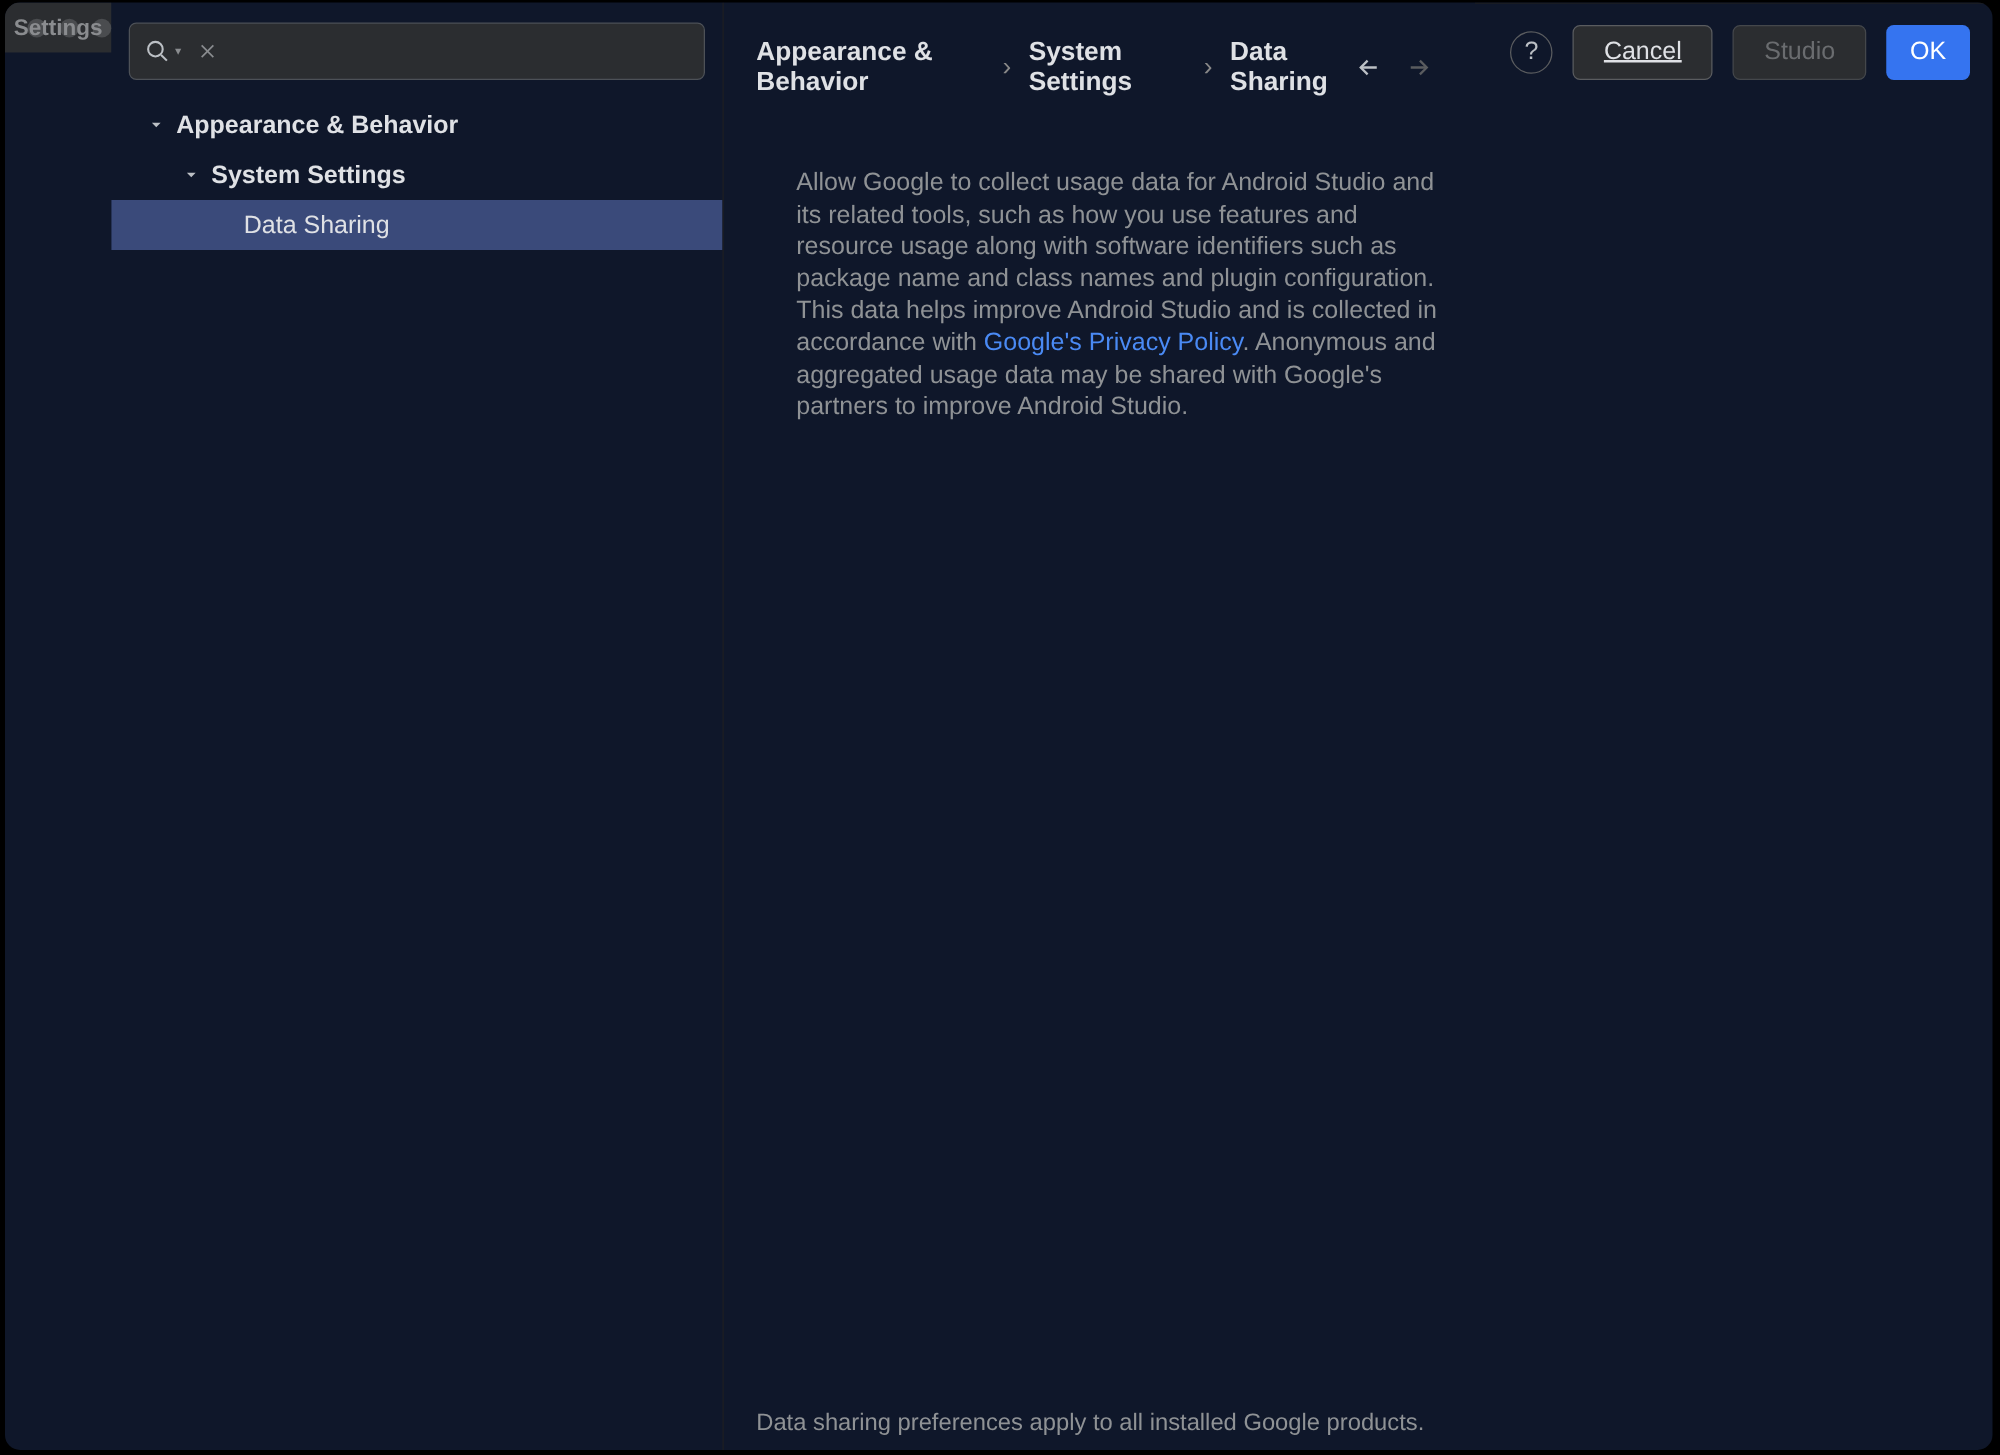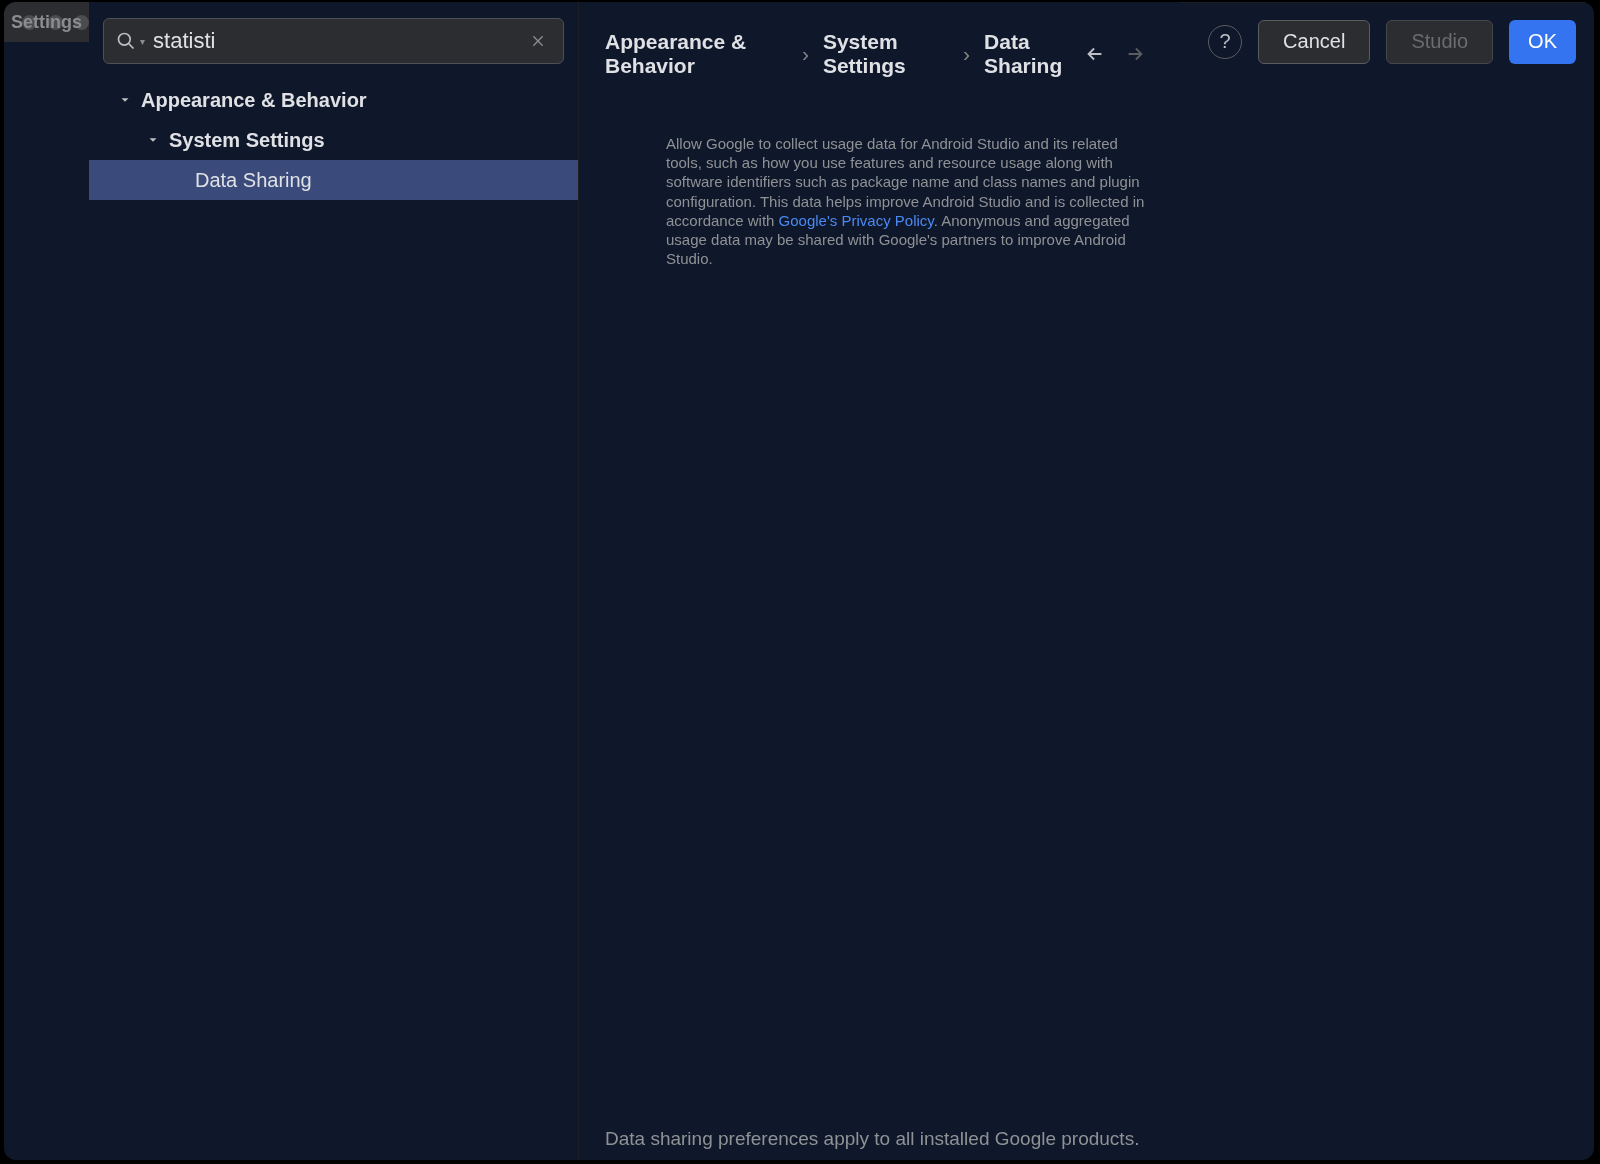--- a/index.html
+++ b/index.html
@@ -181,23 +181,23 @@
     margin-top: 2px;
     cursor: pointer;
   }
   .checkbox svg { width: 17px; height: 17px; stroke: #fff; stroke-width: 3; fill: none; }
   .setting-label {
     font-size: 21px;
     color: #dfe1e5;
   }
   .setting-desc {
     margin-top: 10px;
-    margin-left: 61px;
+    margin-left: 32px;
     max-width: 650px;
-    font-size: 15px;
+    font-size: 20px;
     line-height: 1.28;
     color: #8f9295;
   }
   .setting-desc a { color: #4a8af4; text-decoration: none; }
   .footnote {
     margin-top: auto;
     padding-top: 20px;
     font-size: 19px;
     color: #8f9295;
   }
@@ -226,20 +226,21 @@
     border-radius: 6px;
     font-size: 20px;
     display: flex; align-items: center; justify-content: center;
     cursor: pointer;
     margin-left: 16px;
   }
   .btn-secondary {
     border: 1.5px solid #5a5c5f;
     background: #2b2d30;
     color: #dfe1e5;
+    text-decoration: underline;
   }
   .btn-disabled {
     border: 1.5px solid #44474b;
     background: #2b2d30;
     color: #6a6c6f;
     cursor: default;
   }
   .btn-primary {
     background: #3574f0;
     color: #fff;
@@ -266,21 +267,20 @@
     <div class="sidebar">
       <div class="search-wrap">
         <div class="search-box">
           <span class="search-icon">
             <svg viewBox="0 0 24 24" fill="none" stroke="currentColor" stroke-width="2">
                 <circle cx="10" cy="10" r="7"></circle>
                 <line x1="21" y1="21" x2="15.5" y2="15.5"></line>
               </svg>
           </span>
           <span class="search-caret">▾</span>
-          <input class="search-input" value="statisti" style="">
           <span class="search-clear">
             <svg viewBox="0 0 24 24" width="16" height="16" stroke="currentColor" stroke-width="2">
                 <line x1="5" y1="5" x2="19" y2="19"></line>
                 <line x1="19" y1="5" x2="5" y2="19"></line>
               </svg>
           </span>
         </div>
       </div>
 
       <div class="tree">

